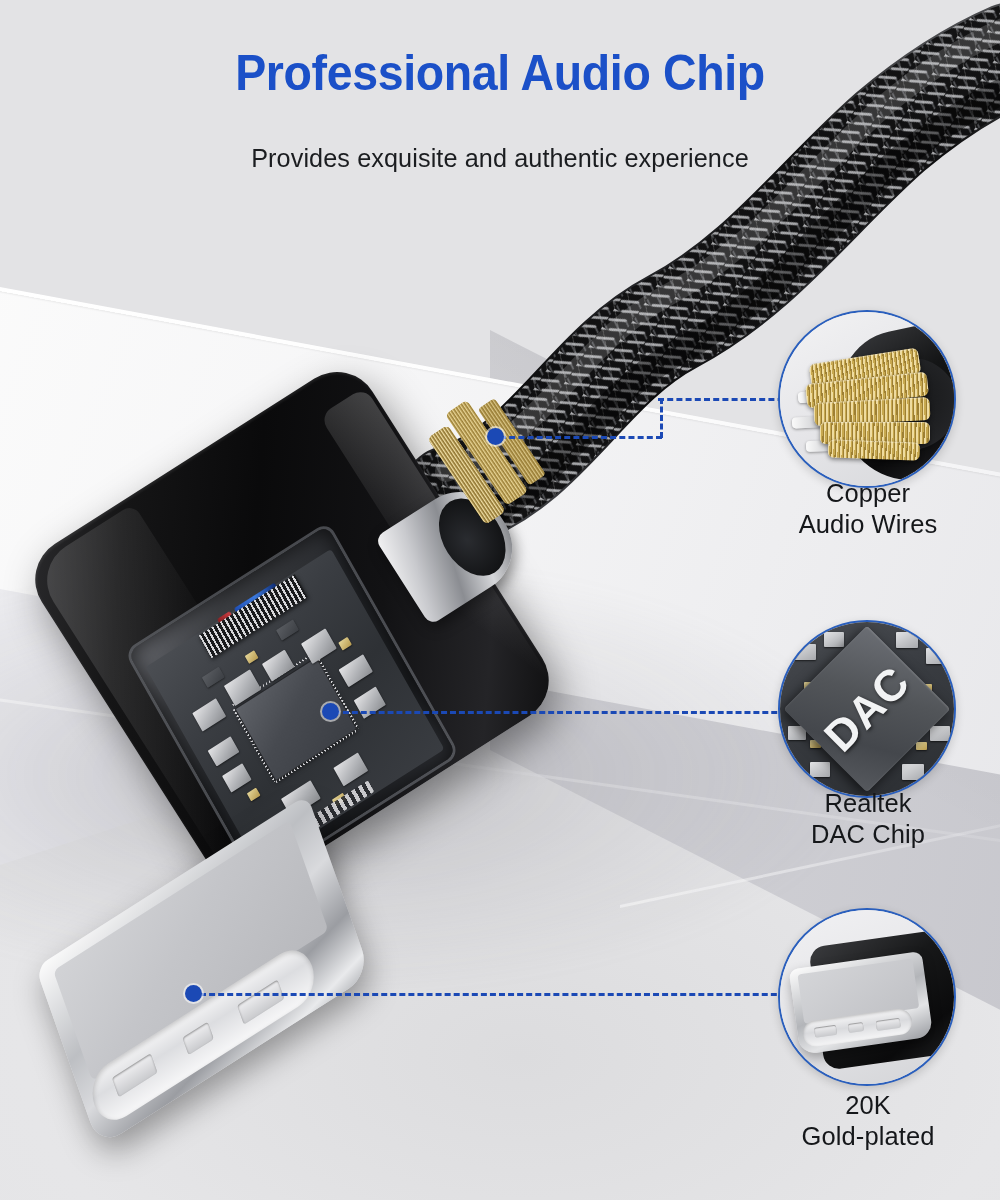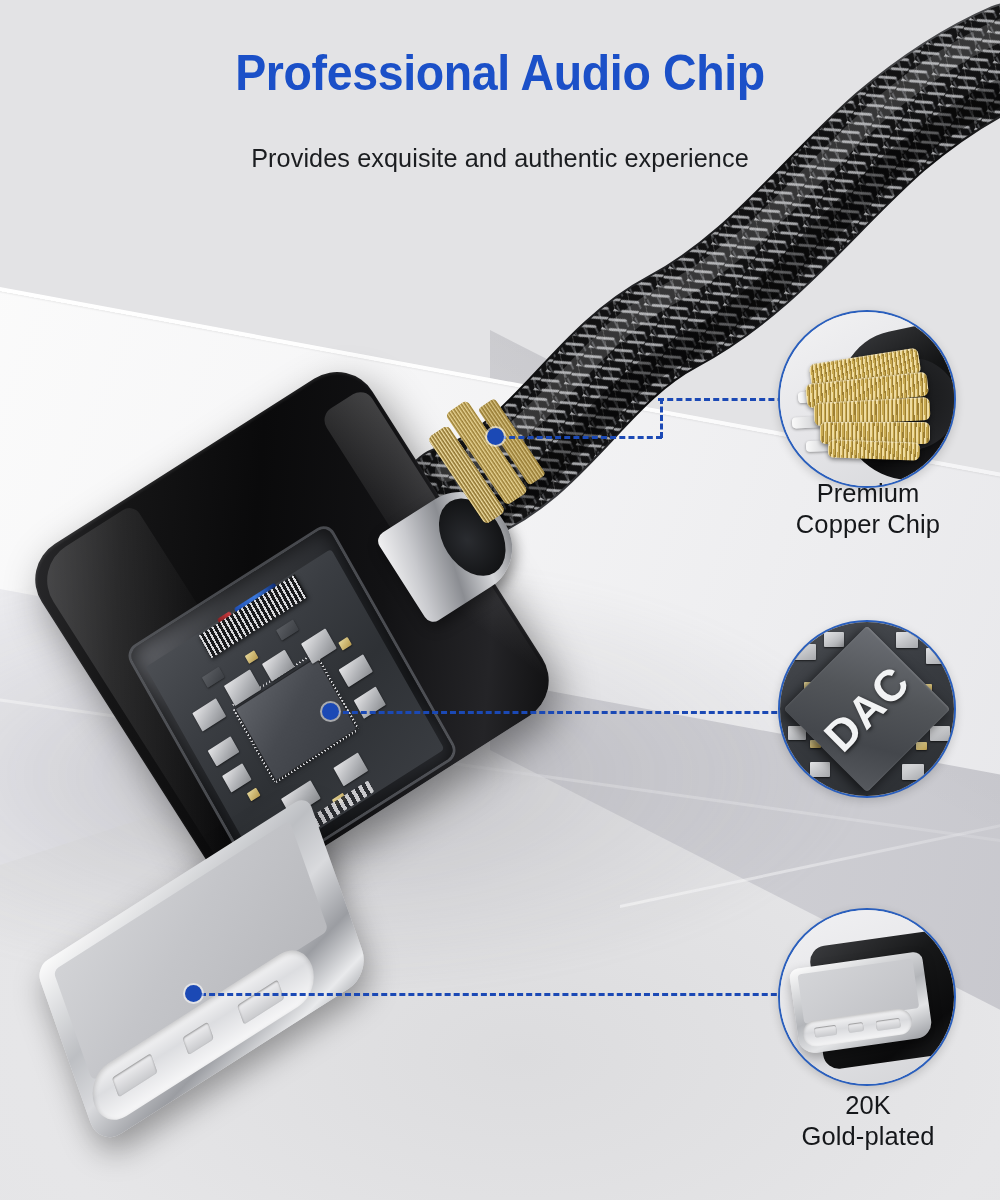--- a/index.html
+++ b/index.html
@@ -447,41 +447,45 @@
     <div class="cw-tin" style="left:12px; top:104px; width:62px; height:11px; transform:rotate(-3deg);"></div>
     <div class="cw-tin" style="left:26px; top:128px; width:58px; height:11px; transform:rotate(-2deg);"></div>
     <div class="cw-tin" style="left:96px; top:62px;  width:34px; height:12px; transform:rotate(-8deg);"></div>
     <div class="cw-bundle" style="left:30px; top:44px;  width:110px; height:26px; transform:rotate(-9deg);"></div>
     <div class="cw-bundle" style="left:26px; top:66px;  width:122px; height:24px; transform:rotate(-6deg);"></div>
     <div class="cw-bundle" style="left:34px; top:88px;  width:116px; height:23px; transform:rotate(-3deg);"></div>
     <div class="cw-bundle" style="left:40px; top:110px; width:110px; height:22px; transform:rotate(0deg);"></div>
     <div class="cw-bundle" style="left:48px; top:129px; width:92px;  height:18px; transform:rotate(2deg);"></div>
   </div>
   <div class="callout-label" style="left:738px; top:478px;">
-    <div>Premium</div>
-    <div>Copper Chip</div>
+    <div>Copper</div>
+    <div>Audio Wires</div>
   </div>
 
   <div class="callout" style="left:778px; top:620px;">
     <div class="dac-bg"></div>
     <div class="dac-smd" style="left:14px; top:22px;  width:22px; height:16px;"></div>
     <div class="dac-smd" style="left:44px; top:10px;  width:20px; height:15px;"></div>
     <div class="dac-smd" style="left:116px;top:10px;  width:22px; height:16px;"></div>
     <div class="dac-smd" style="left:146px;top:26px;  width:20px; height:16px;"></div>
     <div class="dac-smd" style="left:8px;  top:104px; width:18px; height:14px;"></div>
     <div class="dac-smd" style="left:150px;top:104px; width:20px; height:15px;"></div>
     <div class="dac-smd" style="left:30px; top:140px; width:20px; height:15px;"></div>
     <div class="dac-smd" style="left:122px;top:142px; width:22px; height:16px;"></div>
     <div class="dac-smd g" style="left:24px; top:60px;  width:12px; height:8px;"></div>
     <div class="dac-smd g" style="left:140px;top:62px;  width:12px; height:8px;"></div>
     <div class="dac-smd g" style="left:30px; top:118px; width:11px; height:8px;"></div>
     <div class="dac-smd g" style="left:136px;top:120px; width:11px; height:8px;"></div>
     <div class="dac-chip"></div>
     <div class="dac-text">DAC</div>
   </div>
+  <div class="callout-label" style="left:738px; top:788px;">
+    <div>Realtek</div>
+    <div>DAC Chip</div>
+  </div>
 
   <div class="callout" style="left:778px; top:908px;">
     <div class="uc-bg"></div>
     <div class="uc-black"></div>
     <div class="uc-tip">
       <div class="uc-face"></div>
       <div class="uc-mouth">
         <div class="uc-slot" style="left:12px;top:7px;width:22px;height:10px;"></div>
         <div class="uc-slot" style="left:46px;top:8px;width:15px;height:9px;"></div>
         <div class="uc-slot" style="left:74px;top:9px;width:24px;height:10px;"></div>

